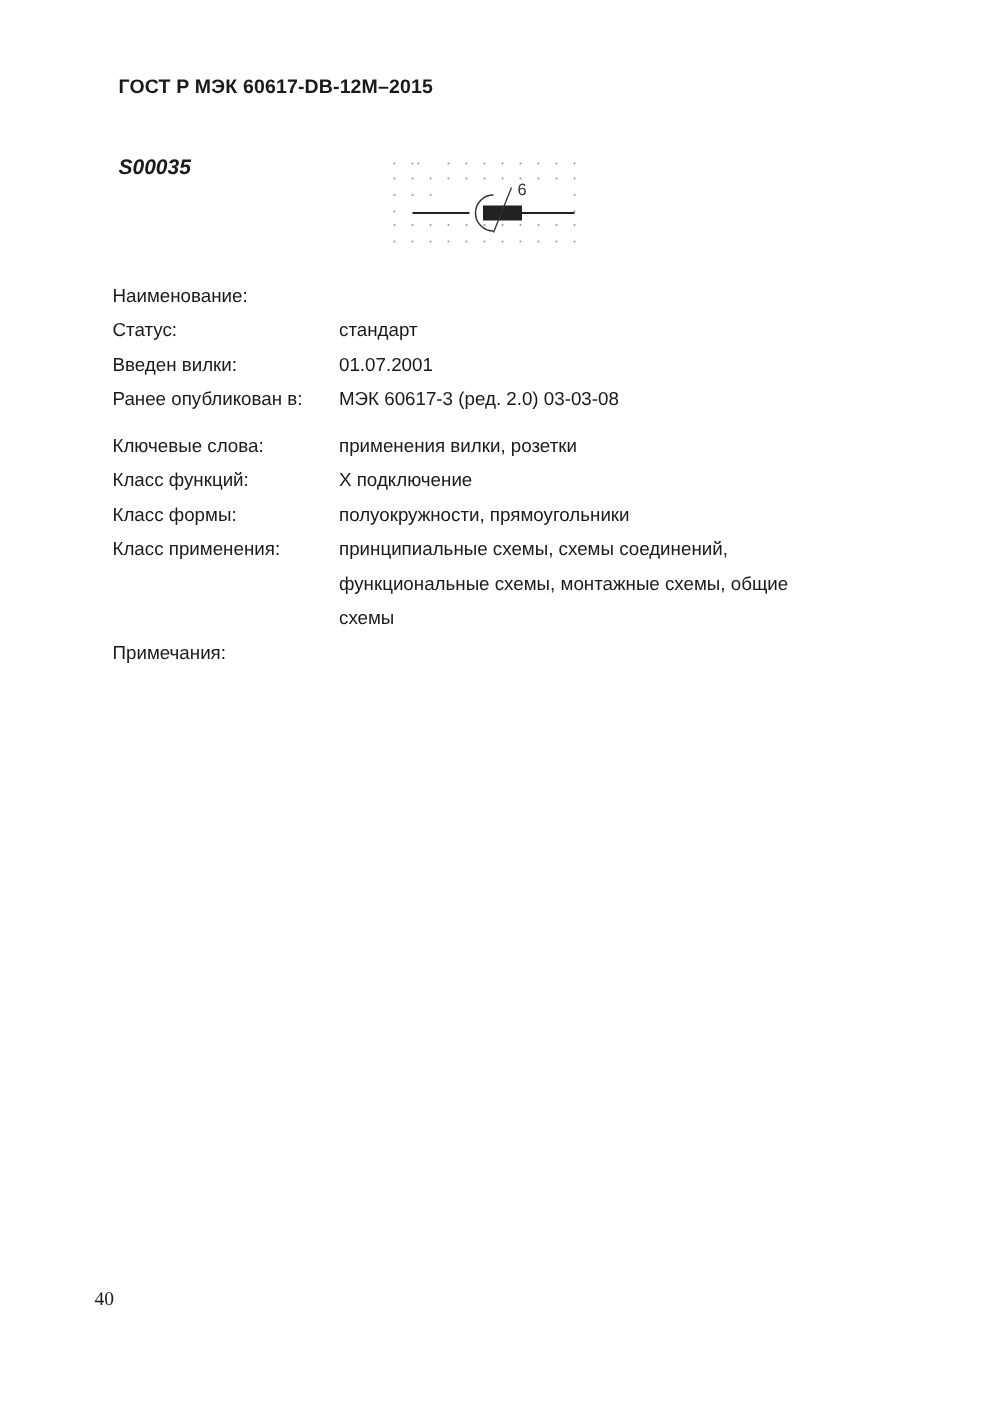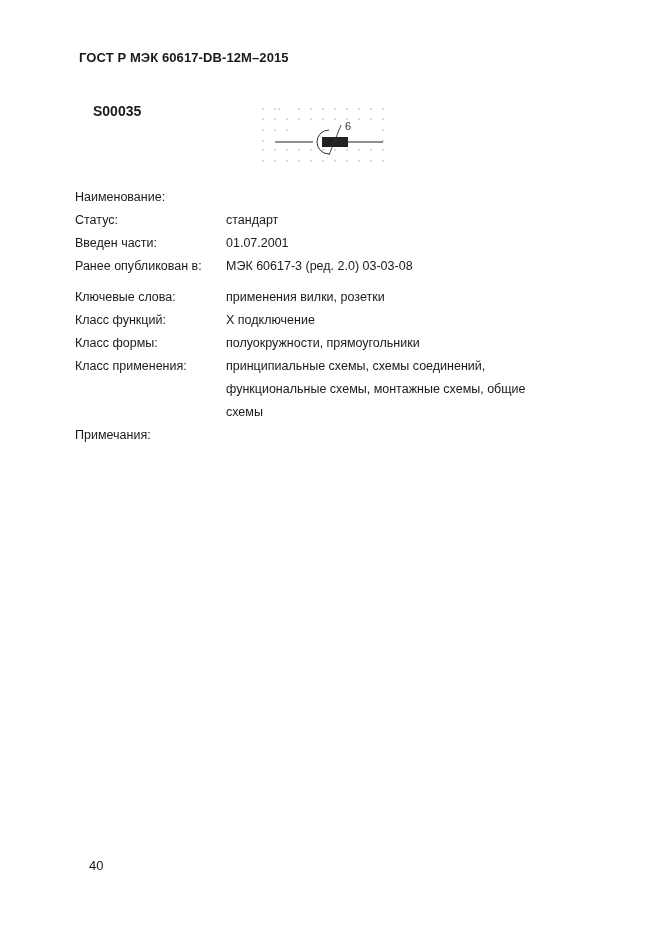--- a/index.html
+++ b/index.html
@@ -18,24 +18,25 @@
     .doc-header {
       position: absolute;
       left: 79px;
       top: 50px;
       font-size: 13px;
       font-weight: bold;
       letter-spacing: 0.1px;
     }
     .symbol-id {
       position: absolute;
-      left: 93px;
+      left: 79px;
       top: 103px;
       font-size: 14px;
       font-weight: bold;
+      font-style: italic;
     }
     .symbol-figure {
       position: absolute;
       left: 255px;
       top: 103px;
       width: 140px;
       height: 62px;
     }
     .rows {
       position: absolute;
@@ -55,23 +56,24 @@
     }
     .row .value {
       flex: 1;
       white-space: pre-line;
     }
     .gap {
       height: 8px;
     }
     .page-number {
       position: absolute;
-      left: 89px;
+      left: 63px;
       top: 858px;
       font-size: 13px;
+      font-family: Liberation Serif, serif;
     }
   </style>
 </head>
 <body>
 
 <div class="doc-header">ГОСТ Р МЭК 60617-DB-12M–2015</div>
 
 <div class="symbol-id">S00035</div>
 
 <div class="symbol-figure">
@@ -148,21 +150,21 @@
 
 <div class="rows">
   <div class="row">
     <div class="label">Наименование:</div>
   </div>
   <div class="row">
     <div class="label">Статус:</div>
     <div class="value">стандарт</div>
   </div>
   <div class="row">
-    <div class="label">Введен части:</div>
+    <div class="label">Введен вилки:</div>
     <div class="value">01.07.2001</div>
   </div>
   <div class="row">
     <div class="label">Ранее опубликован в:</div>
     <div class="value">МЭК 60617-3 (ред. 2.0) 03-03-08</div>
   </div>
 
   <div class="gap"></div>
 
   <div class="row">

